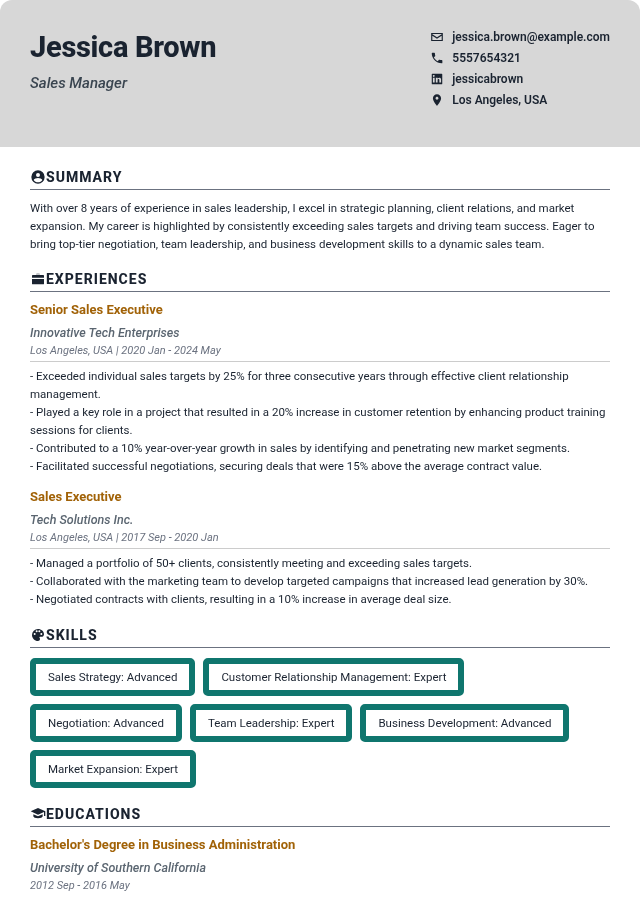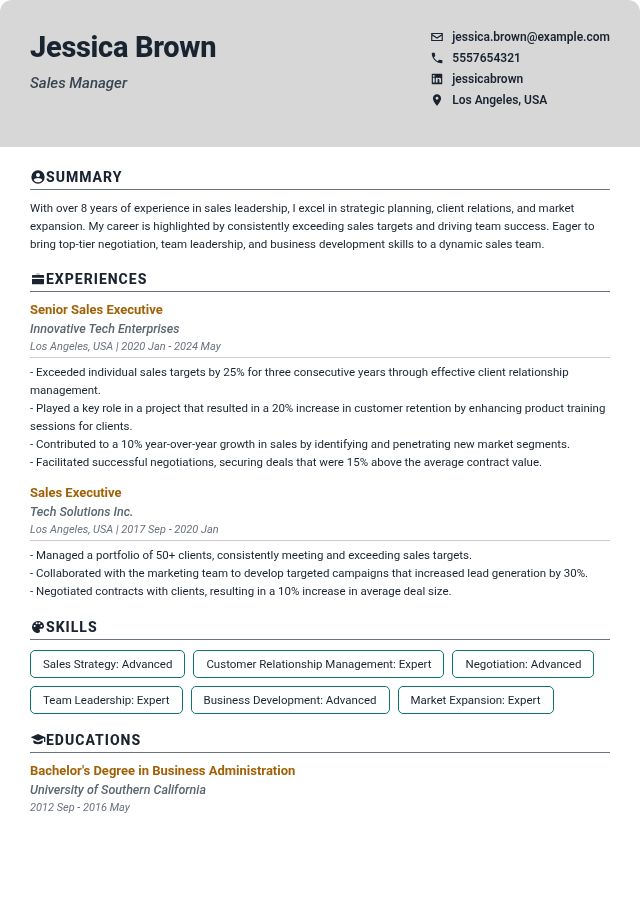--- a/index.html
+++ b/index.html
@@ -60,27 +60,27 @@
 .section-title {
   font-size: 14px;
   font-weight: 800;
   letter-spacing: 1px;
   color: #1a2330;
 }
 .rule { border: none; border-top: 1px solid #6b7280; margin: 3px 0 10px 0; }
 .body-text { font-size: 11.5px; line-height: 1.55; color: #1a2330; }
 .exp { margin-bottom: 14px; }
 .exp-title { font-size: 13px; font-weight: 700; color: #a16207; margin-bottom: 4px; }
-.exp-company { font-size: 12.5px; font-style: italic; color: #5a6570; margin-bottom: 4px; font-weight: 500;}
+.exp-company { font-size: 12.5px; font-style: italic; color: #5a6570; margin-bottom: 4px; font-weight: 500; margin-top: 8px;}
 .exp-meta { font-size: 11px; font-style: italic; color: #6b7280; margin-bottom: 4px; }
 .exp-rule { border: none; border-top: 1px solid #ccc; margin: 4px 0 6px 0; }
 .bullets { font-size: 11.5px; line-height: 1.55; color: #1a2330; }
 .skills-wrap { display: flex; flex-wrap: wrap; gap: 8px; }
 .skill-chip {
-  border: 1px solid #0f766e;
+  border: 6px solid #0f766e;
   border-radius: 5px;
   padding: 6px 12px;
   font-size: 11.5px;
   color: #1a2330;
   background: #fff;
 }
 </style>
 </head>
 <body>
 

